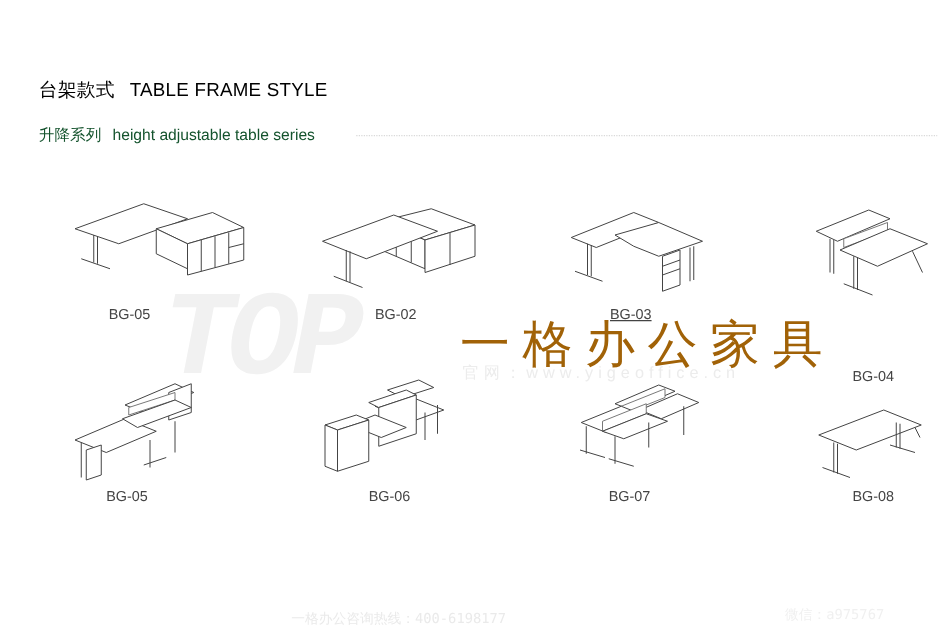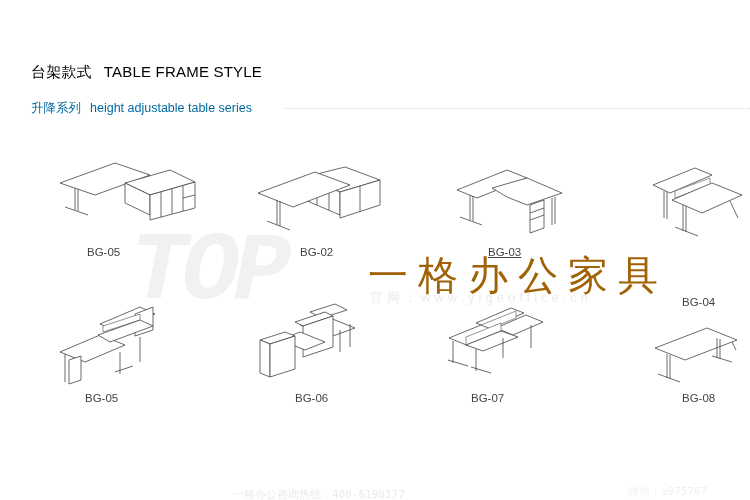--- a/index.html
+++ b/index.html
@@ -1,20 +1,20 @@
 <!DOCTYPE html>
 <html><head>
 <meta charset="utf-8">
 <style>
   html, body { margin:0; padding:0; }
   body { width:750px; height:500px; background:#ffffff; position:relative; overflow:hidden;
          font-family:"Liberation Sans", "DejaVu Sans", sans-serif; color:#333; }
   .title { position:absolute; left:31px; top:63px; font-size:15px; color:#000000; letter-spacing:0.2px; }
   .title .cn { margin-right:12px; }
-  .subtitle { position:absolute; left:31px; top:100px; font-size:12.5px; color:#0369a1; }
+  .subtitle { position:absolute; left:31px; top:100px; font-size:12.5px; color:#14532d; }
   .subtitle .cn { margin-right:9px; }
   .rule { position:absolute; left:285px; top:108px; width:465px; border-top:1px dotted #d9d9d9; }
   .wm-top { position:absolute; left:130px; top:218px; font-size:96px; font-weight:bold; font-style:italic;
             color:#f1f1f1; letter-spacing:-6px; font-family:Liberation Mono, monospace; z-index:0; }
   .wm-cn { position:absolute; left:368px; top:248px; font-size:40px; color:#a16207; letter-spacing:10px; z-index:0; }
   .wm-url { position:absolute; left:370px; top:289px; font-size:13px; color:#ececec; letter-spacing:4px; z-index:0; }
   .footer-hotline { position:absolute; left:233px; top:487px; font-size:11px; color:#eaeaea; font-family:"DejaVu Sans Mono", monospace; }
   .footer-wechat { position:absolute; left:628px; top:484px; font-size:11px; color:#f0f0f0; font-family:"DejaVu Sans Mono", monospace; }
   .item { position:absolute; z-index:1; }
   .item svg { position:absolute; left:0; top:0; overflow:visible; }
@@ -127,21 +127,21 @@
     <polygon class="s" points="25,38 45,30 70,40 50,48"></polygon>
     <polygon class="s" points="5,38 30,30 40,34 15,42"></polygon>
     <polygon class="s" points="5,38 15,42 15,75 5,71"></polygon>
     <polygon class="s" points="15,42 40,34 40,67 15,75"></polygon>
     <line class="l" x1="85" y1="28" x2="85" y2="50"></line>
       <line class="l" x1="95" y1="22" x2="95" y2="45"></line>
   </svg>
   <div class="label" style="left:40px;top:90px;">BG-06</div>
 </div>
 
-<div class="item" style="left:446px;top:303px;width:100px;height:107px;">
+<div class="item" style="left:462px;top:303px;width:100px;height:107px;">
   <svg width="100" height="107">
     <polygon class="s" points="30,20 65,5 78,10 43,25"></polygon>
     <polygon class="g" points="35,22 70,8 70,15 35,29"></polygon>
     <polygon class="s" points="50,25 80,12 97,19 67,32"></polygon>
     <polygon class="s" points="3,35 35,22 55,30 23,43"></polygon>
     <polygon class="g" points="20,34 55,20 55,28 20,42"></polygon>
     <polygon class="s" points="20,42 55,28 72,34 37,48"></polygon>
     <line class="l" x1="7" y1="38" x2="7" y2="60"></line>
       <line class="l" x1="30" y1="46" x2="30" y2="68"></line>
     <line class="l" x1="57" y1="35" x2="57" y2="55"></line>

